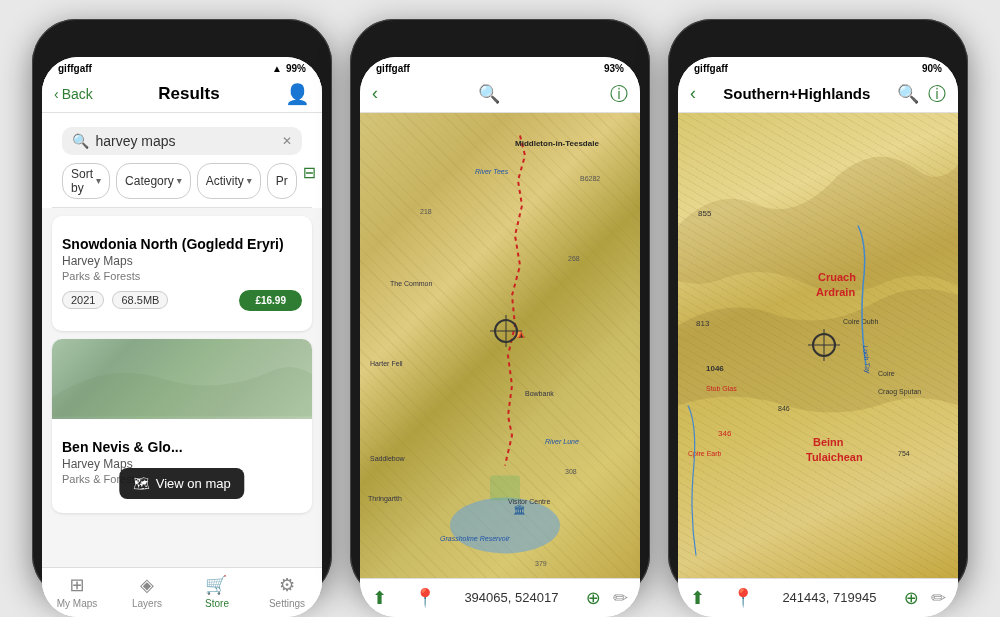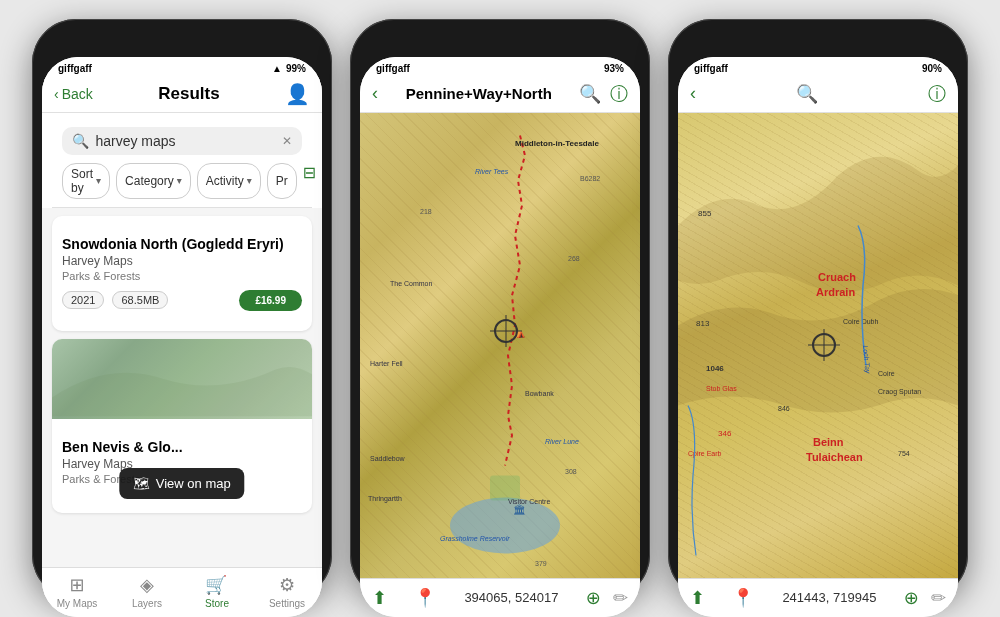--- a/index.html
+++ b/index.html
@@ -397,21 +397,20 @@
     <div class="status-bar">
       <span>giffgaff</span>
       <div class="status-icons">
         <span>93%</span>
       </div>
     </div>
     <div class="map-phone-content">
 
       <div class="map-nav-bar">
         <span class="map-icon-btn">‹</span>
-        <span class="map-title">Pennine+Way+North</span>
         <span class="map-icon-btn" style="margin-right:8px;">🔍</span>
         <span class="map-icon-btn">ⓘ</span>
       </div>
 
       <div class="map-view">
         <div class="pennine-map contour-pennine">
 
           <svg class="route-svg" viewBox="0 0 280 440">
 
             <ellipse cx="145" cy="400" rx="55" ry="28" fill="rgba(100,160,220,0.55)"></ellipse>
@@ -463,20 +462,21 @@
   <div class="phone-screen">
     <div class="status-bar">
       <span>giffgaff</span>
       <div class="status-icons">
         <span>90%</span>
       </div>
     </div>
     <div class="map-phone-content">
       <div class="map-nav-bar">
         <span class="map-icon-btn">‹</span>
+        <span class="map-title">Southern+Highlands</span>
         <span class="map-icon-btn" style="margin-right:8px;">🔍</span>
         <span class="map-icon-btn">ⓘ</span>
       </div>
 
       <div class="map-view">
         <div class="highlands-map contour-highlands">
           <svg class="route-svg" viewBox="0 0 280 440">
 
             <path d="M0,100 Q40,60 80,80 Q120,95 160,50 Q200,15 240,45 Q260,60 280,40 L280,160 Q240,140 200,160 Q160,175 120,155 Q80,138 40,155 Q20,162 0,155 Z" fill="rgba(150,120,50,0.2)"></path>
             <path d="M0,200 Q50,170 100,190 Q150,205 200,175 Q240,155 280,170 L280,280 Q240,265 200,280 Q150,295 100,278 Q50,263 0,280 Z" fill="rgba(130,100,40,0.18)"></path>

